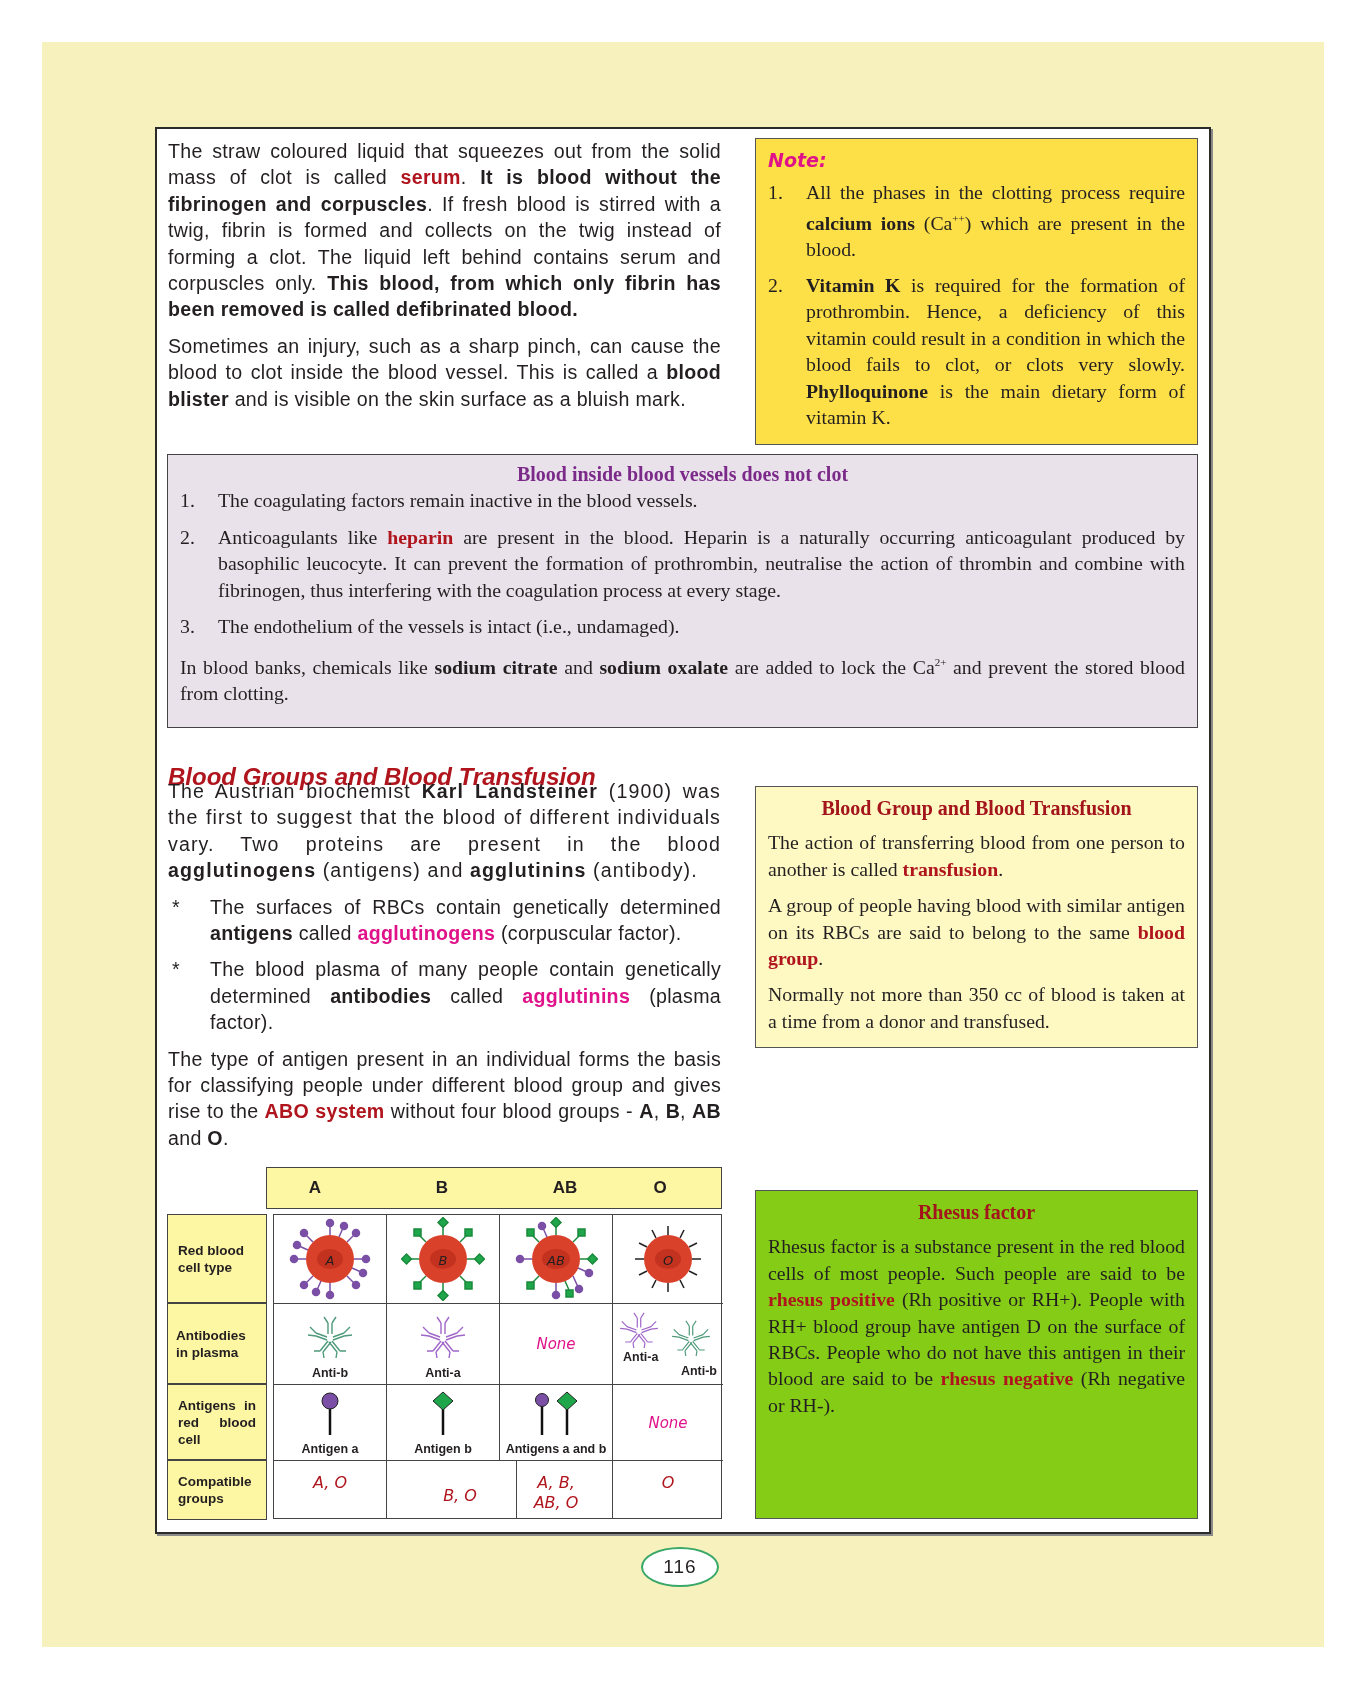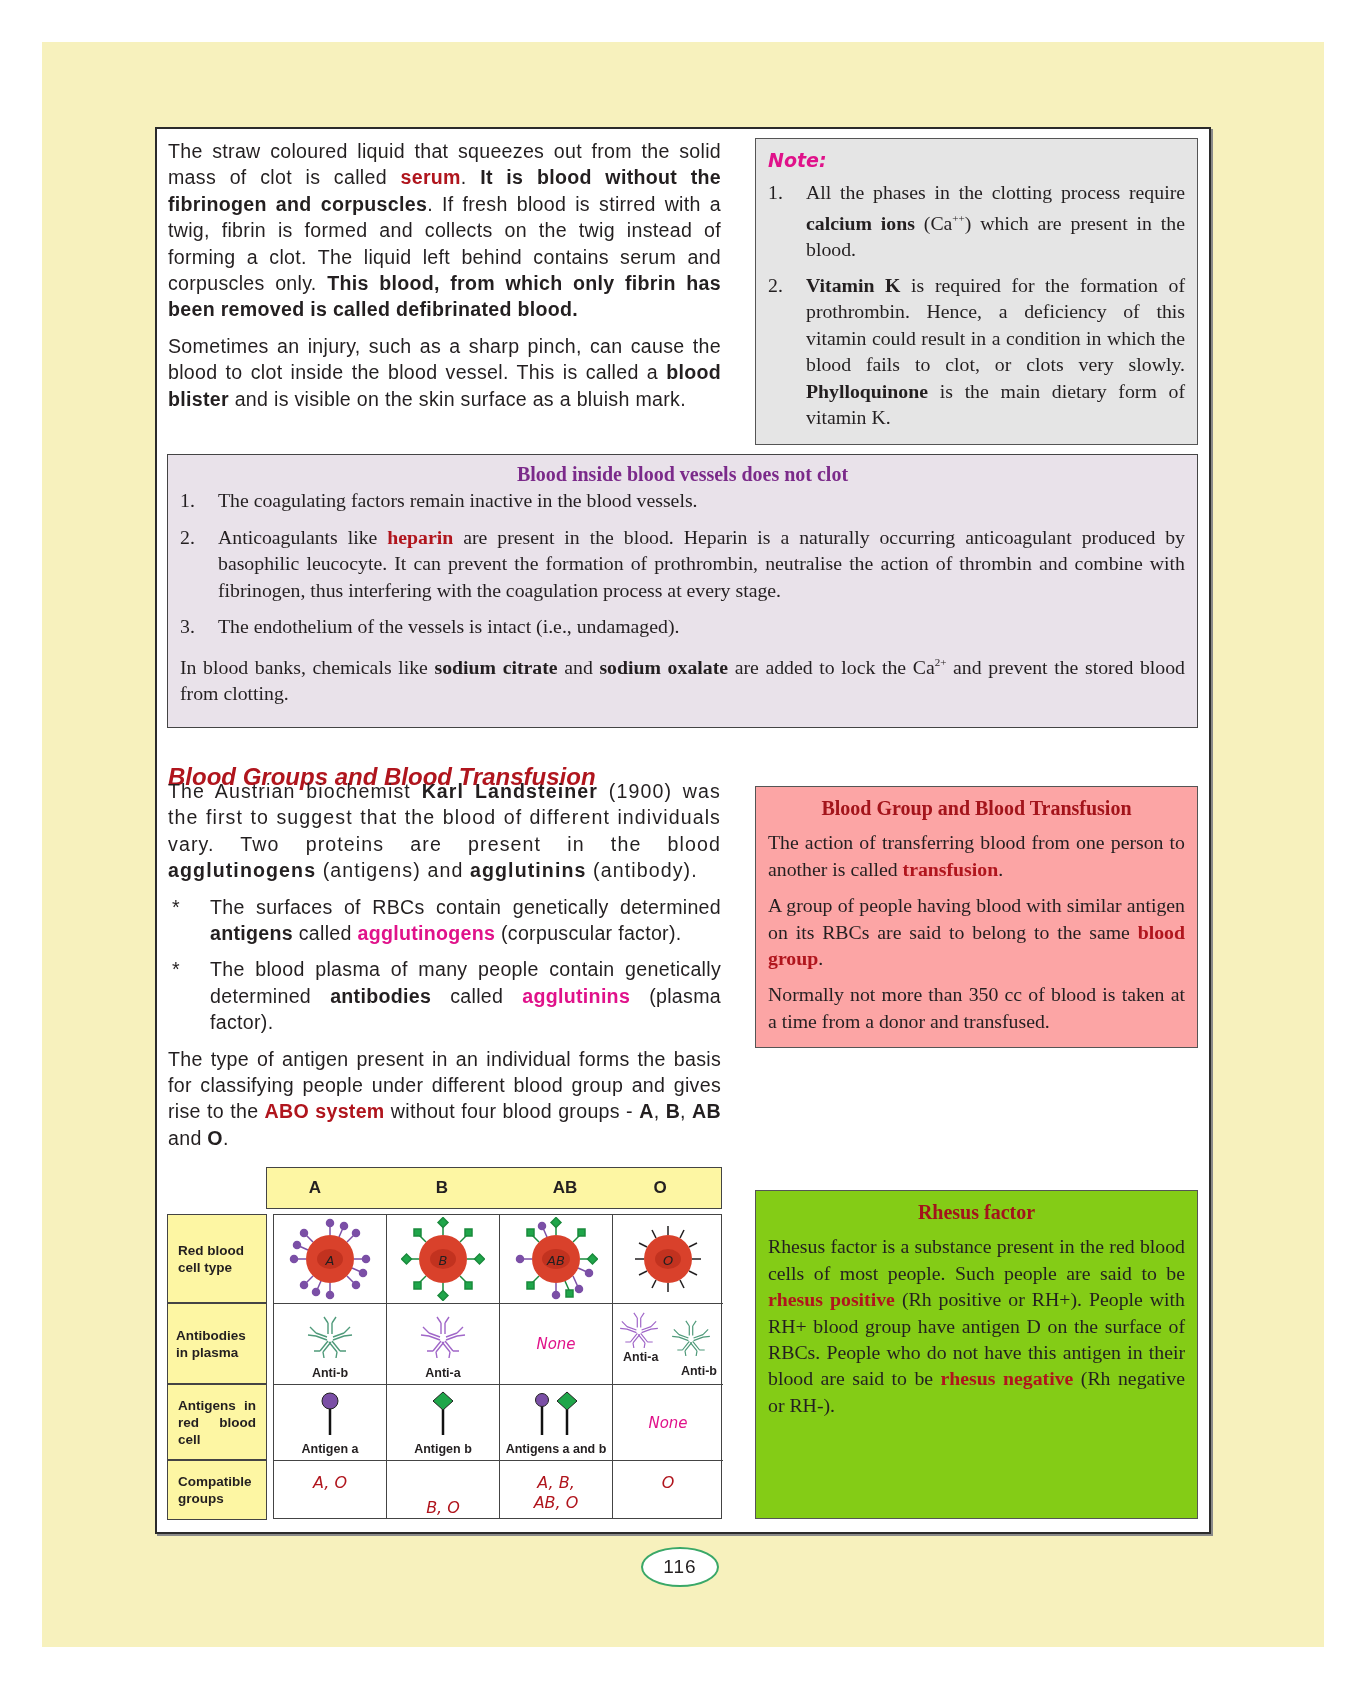--- a/index.html
+++ b/index.html
@@ -10,32 +10,32 @@
            border: 2px solid #2b2b2b; box-shadow: 2px 2px 0 #8a8a8a; }
   .sans { font-family: "Liberation Sans", sans-serif; font-size: 19.6px; line-height: 26.4px; letter-spacing: 0.3px; }
   .serif { font-family: "Liberation Serif", serif; font-size: 19.8px; line-height: 26.4px; }
   .abs { position: absolute; }
   .just { text-align: justify; }
   .red { color: #b0151d; font-weight: bold; }
   .pink { color: #e0128a; font-weight: bold; }
   b { font-weight: bold; }
   .p { margin-bottom: 10px; }
 
-  .note { left: 755px; top: 138px; width: 443px; height: 307px; background: #e5e5e5; border: 1px solid #555; padding: 8px 12px 0 12px; }
+  .note { left: 755px; top: 138px; width: 443px; height: 307px; background: #fde047; border: 1px solid #555; padding: 8px 12px 0 12px; }
   .note-title { font-family: "DejaVu Sans", sans-serif; font-style: italic; font-weight: bold; color: #e0128a; font-size: 19px; margin-bottom: 6px; }
   .olist .li { display: flex; margin-bottom: 10px; }
   .olist .num { width: 38px; flex: none; }
   .olist .txt { flex: 1; }
 
   .clot { left: 167px; top: 454px; width: 1031px; height: 274px; background: #e9e2ea; border: 1px solid #444; padding: 6px 12px 0 12px; }
   .clot-title { text-align: center; font-family: "Liberation Serif", serif; font-weight: bold; color: #7b2a8a; font-size: 20px; }
 
   .h2 { left: 168px; top: 763px; font-family: "Liberation Sans", sans-serif; font-weight: bold; color: #b0151d; font-size: 24px; font-style: italic; }
 
-  .bgt { left: 755px; top: 786px; width: 443px; height: 262px; background: #fca5a5; border: 1px solid #555; padding: 8px 12px 0 12px; }
+  .bgt { left: 755px; top: 786px; width: 443px; height: 262px; background: #fef9c3; border: 1px solid #555; padding: 8px 12px 0 12px; }
   .box-title { text-align: center; font-family: "Liberation Serif", serif; font-weight: bold; color: #a3141b; font-size: 20px; margin-bottom: 8px; }
 
   .rh { left: 755px; top: 1190px; width: 443px; height: 329px; background: #84cc16; border: 1px solid #555; padding: 8px 12px 0 12px; }
 
   .bullets .bi { display: flex; margin-bottom: 10px; }
   .bullets .star { width: 42px; flex: none; padding-left: 4px; }
 
   
   .tbl-head { left: 266px; top: 1167px; width: 456px; height: 42px; background: #fdf6a3; border: 1.5px solid #444; display: flex; align-items: center; }
   .tbl-head span { font-weight: bold; font-size: 17px; text-align: center; }
@@ -331,21 +331,21 @@
     </svg>
     <span class="cell-lbl">Antigens a and b</span>
   </div>
   <div class="cell" style="left:339px; top:170px; width:110px; height:76px; border-right:none;">
     <span class="none">None</span>
   </div>
 
   <div class="cell" style="left:0; top:246px; width:113px; height:57px; border-bottom:none; justify-content:flex-start; padding-top:12px;">
     <span class="hand">A, O</span>
   </div>
-  <div class="cell" style="left:113px; top:246px; width:113px; height:57px; border-bottom:none; justify-content:flex-end; padding-top:12px;">
+  <div class="cell" style="left:130px; top:246px; width:113px; height:57px; border-bottom:none; justify-content:center; padding-top:12px;">
     <span class="hand">B, O</span>
   </div>
   <div class="cell" style="left:226px; top:246px; width:113px; height:57px; border-bottom:none; justify-content:flex-start; padding-top:12px;">
     <span class="hand">A, B,</span>
     <span class="hand">AB, O</span>
   </div>
   <div class="cell" style="left:339px; top:246px; width:110px; height:57px; border-bottom:none; border-right:none; justify-content:flex-start; padding-top:12px;">
     <span class="hand">O</span>
   </div>
 </div>

